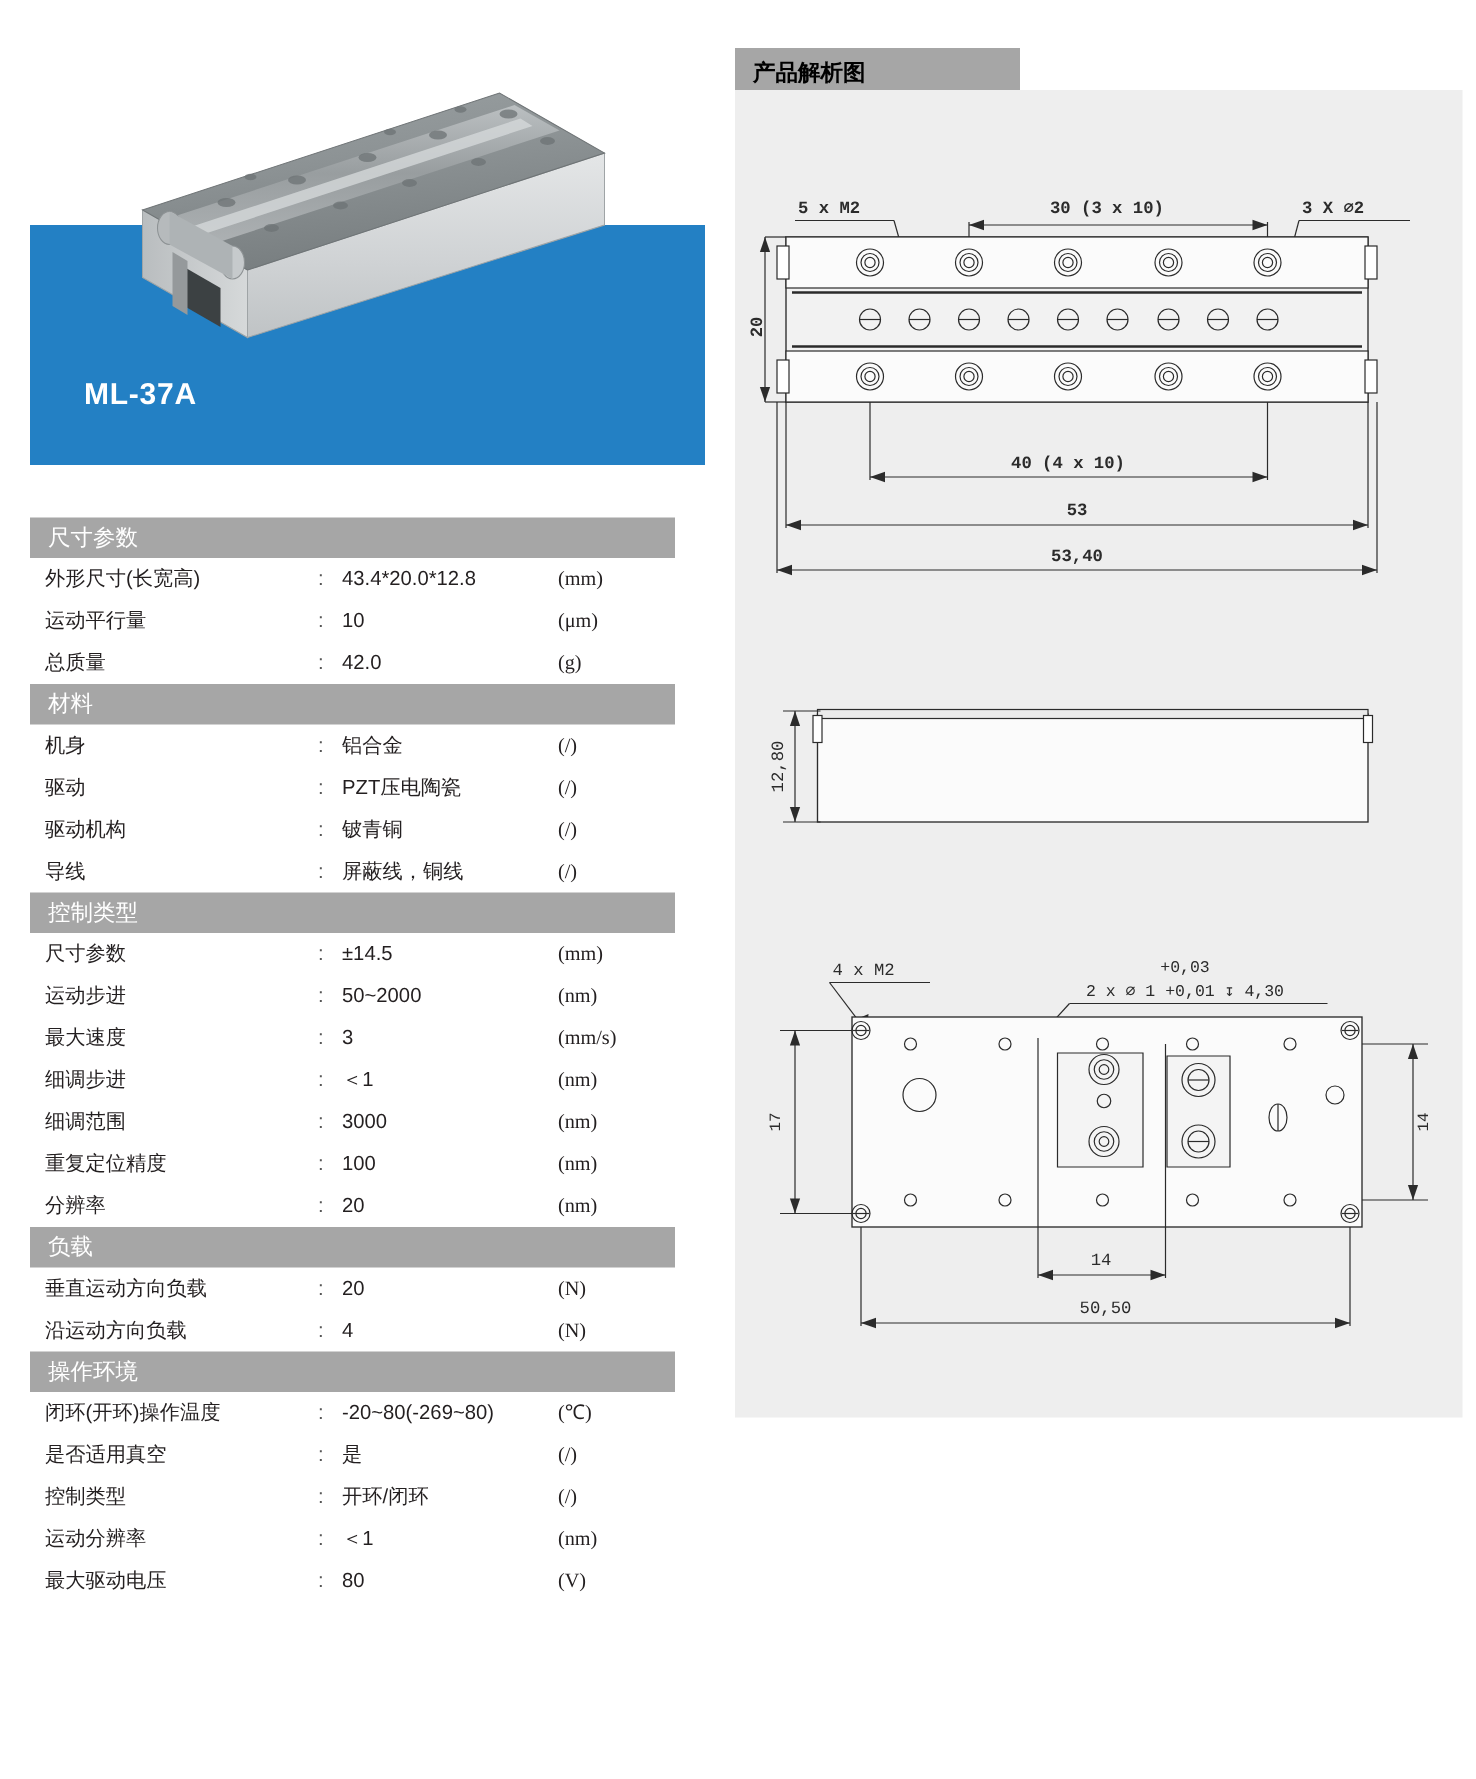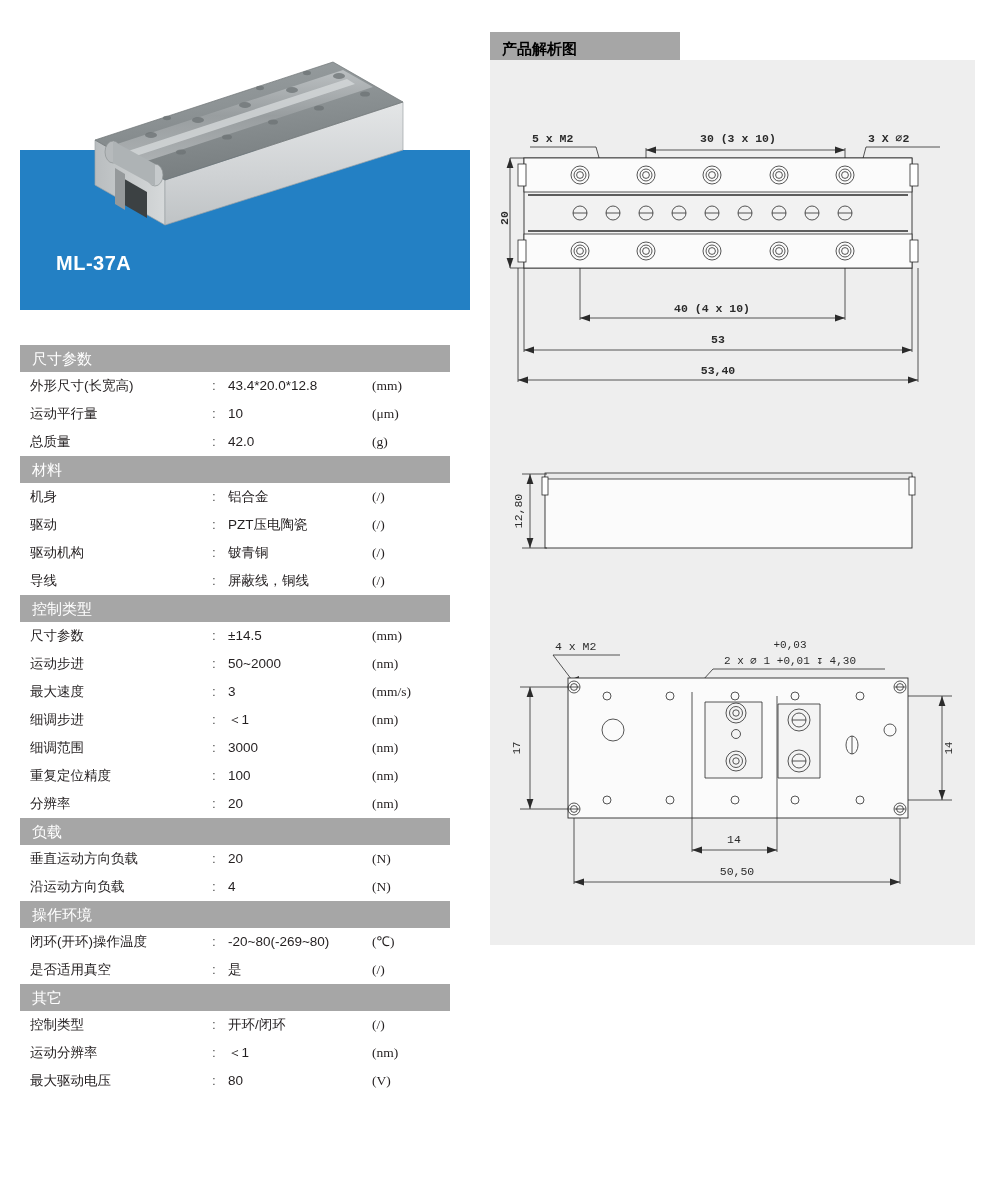--- a/index.html
+++ b/index.html
@@ -238,21 +238,20 @@
         <span class="spec-colon">:</span>
         <span class="spec-value">-20~80(-269~80)</span>
         <span class="spec-unit">(℃)</span>
       </div>
       <div class="spec-row">
         <span class="spec-label">是否适用真空</span>
         <span class="spec-colon">:</span>
         <span class="spec-value">是</span>
         <span class="spec-unit">(/)</span>
       </div>
-      <div class="sec-header">其它</div>
       <div class="spec-row">
         <span class="spec-label">控制类型</span>
         <span class="spec-colon">:</span>
         <span class="spec-value">开环/闭环</span>
         <span class="spec-unit">(/)</span>
       </div>
       <div class="spec-row">
         <span class="spec-label">运动分辨率</span>
         <span class="spec-colon">:</span>
         <span class="spec-value">＜1</span>

